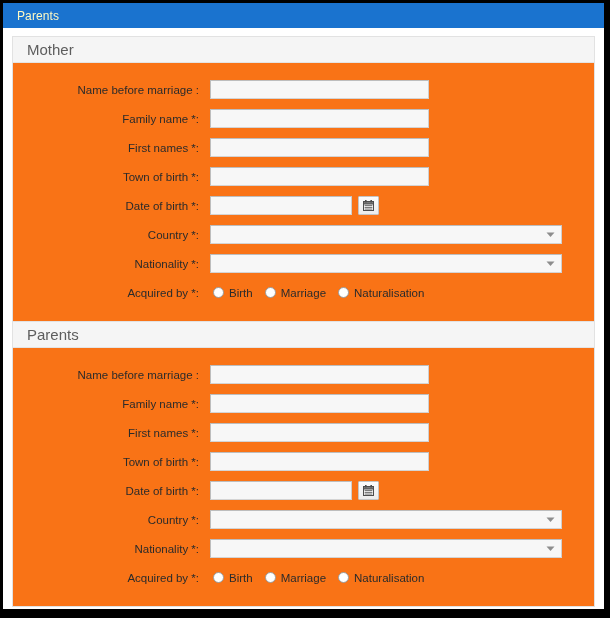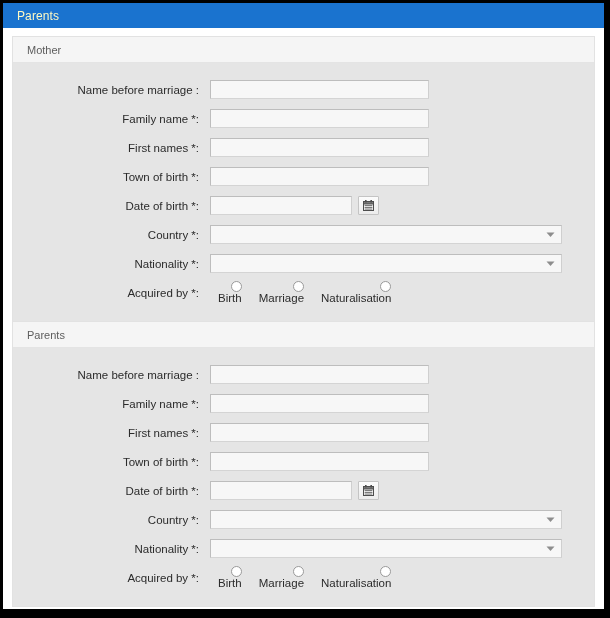--- a/index.html
+++ b/index.html
@@ -72,26 +72,26 @@
   .panel-header {
     background: #f5f5f5;
     border-bottom: 1px solid #e4e4e4;
     height: 26px;
     display: flex;
     align-items: center;
     padding-left: 14px;
     box-sizing: border-box;
   }
   .panel-header-text {
-    font-size: 11px;
+    font-size: 15px;
     color: #5d5d5d;
   }
   .panel-body {
     padding: 12px 0 14px 0;
-    background: #e5e5e5;
+    background: #f97316;
   }
 
   
   .row {
     display: flex;
     align-items: center;
     height: 29px;
   }
   .row-label {
     width: 197px;
@@ -166,23 +166,22 @@
   }
   .cal-btn svg { display: block; }
 
   
   .radio-group {
     display: flex;
     align-items: center;
   }
   .radio-opt {
     display: flex;
-    align-items: flex-end;
+    align-items: flex-start;
     margin-right: 12px;
-    flex-direction: column;
   }
   .radio-dot {
     width: 11px;
     height: 11px;
     border-radius: 50%;
     border: 1px solid #9a9a9a;
     background: #ffffff;
     box-sizing: border-box;
     flex: 0 0 auto;
   }

